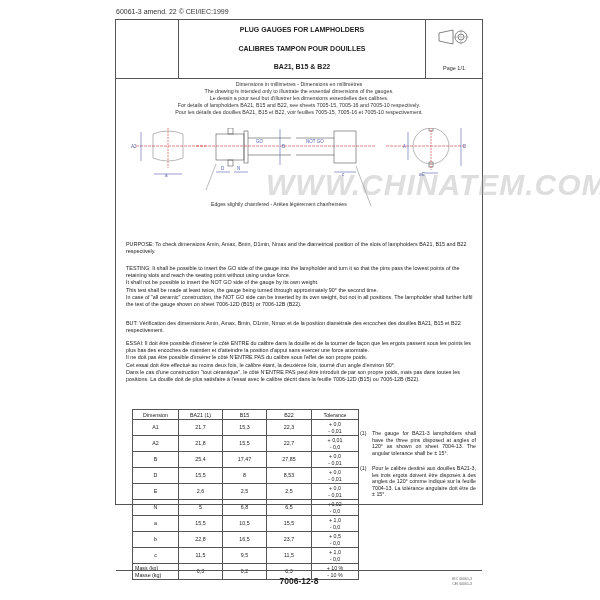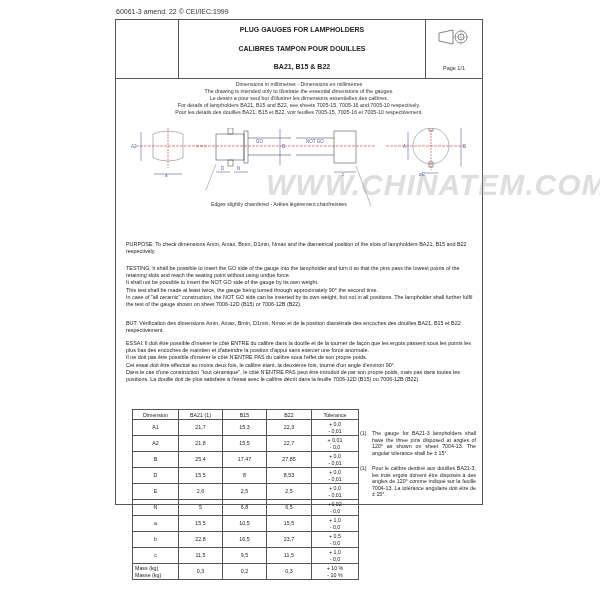--- a/index.html
+++ b/index.html
@@ -256,13 +256,20 @@
 
   <div class="note" style="top:410px">
     <span class="num">(1)</span>
     <span class="txt">The gauge for BA21-3 lampholders shall have the three pins disposed at angles of 120° as shown on sheet 7004-13. The angular tolerance shall be ± 15°.</span>
   </div>
   <div class="note" style="top:445px">
     <span class="num">(1)</span>
     <span class="txt">Pour le calibre destiné aux douilles BA21-3, les trois ergots doivent être disposés à des angles de 120° comme indiqué sur la feuille 7004-13. La tolérance angulaire doit être de ± 15°.</span>
   </div>
 
+  <div class="ftr">
+    <div class="code">7006-12-8</div>
+    <div class="iec">
+      <div>IEC 60061-3</div>
+      <div>CEI 60061-3</div>
+    </div>
+  </div>
 </div>
 
 </body></html>

